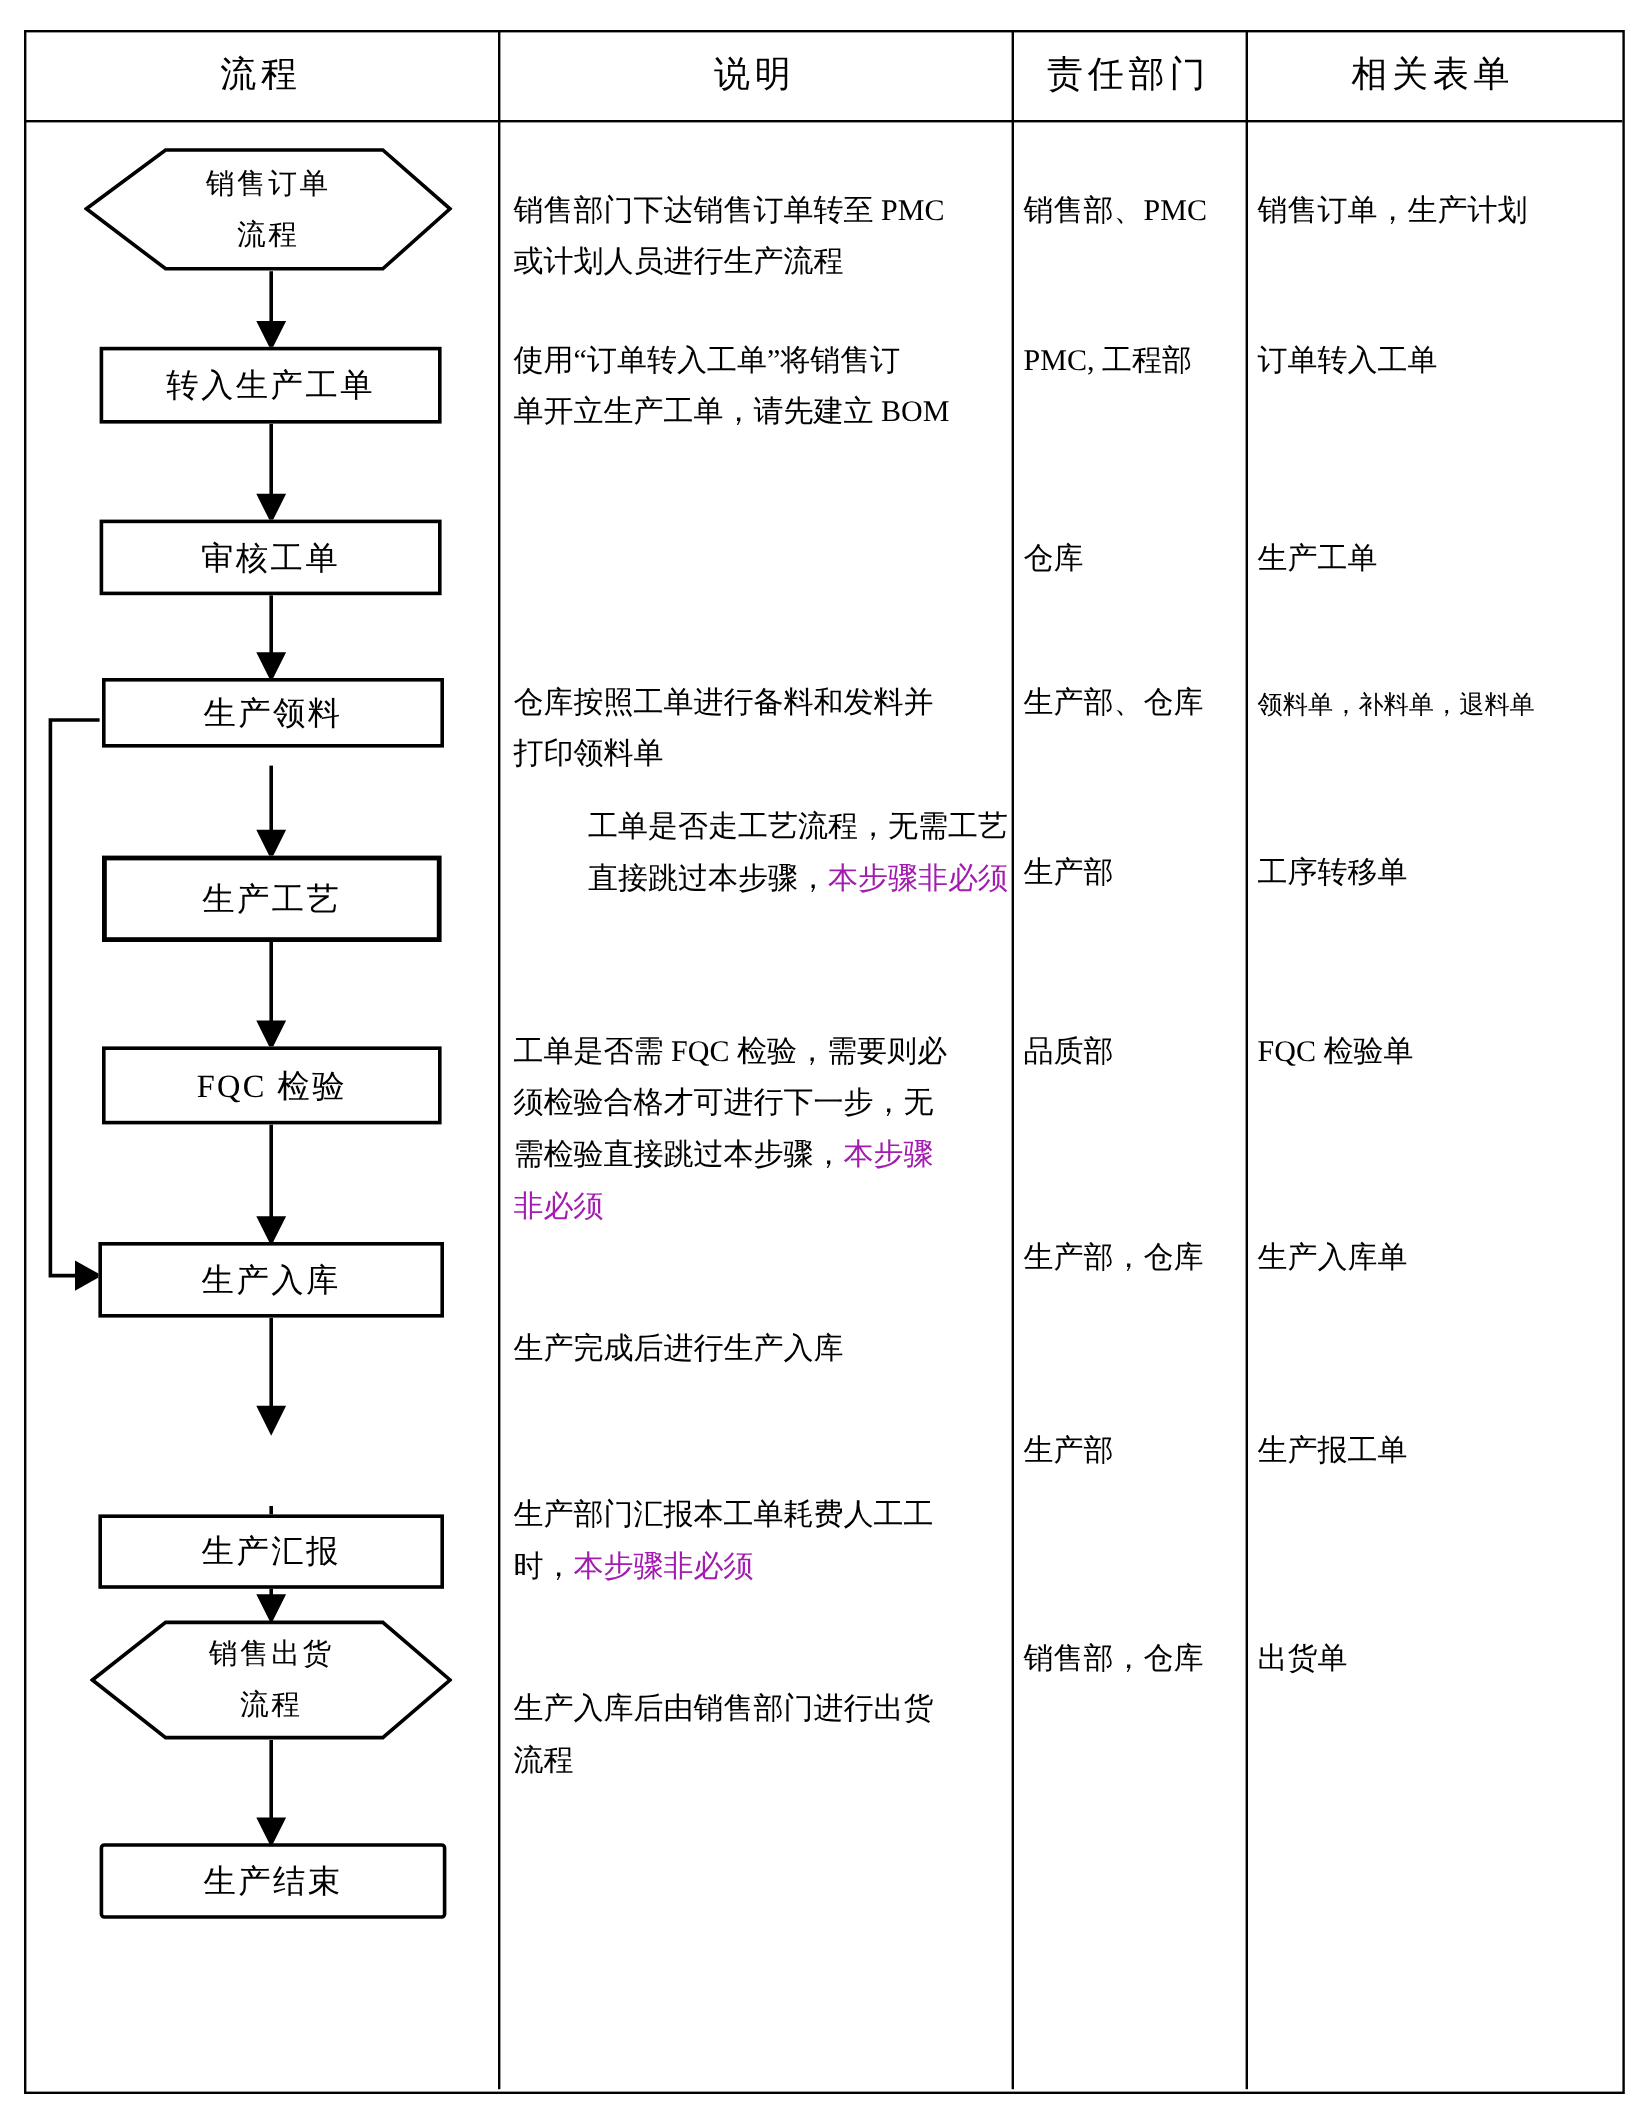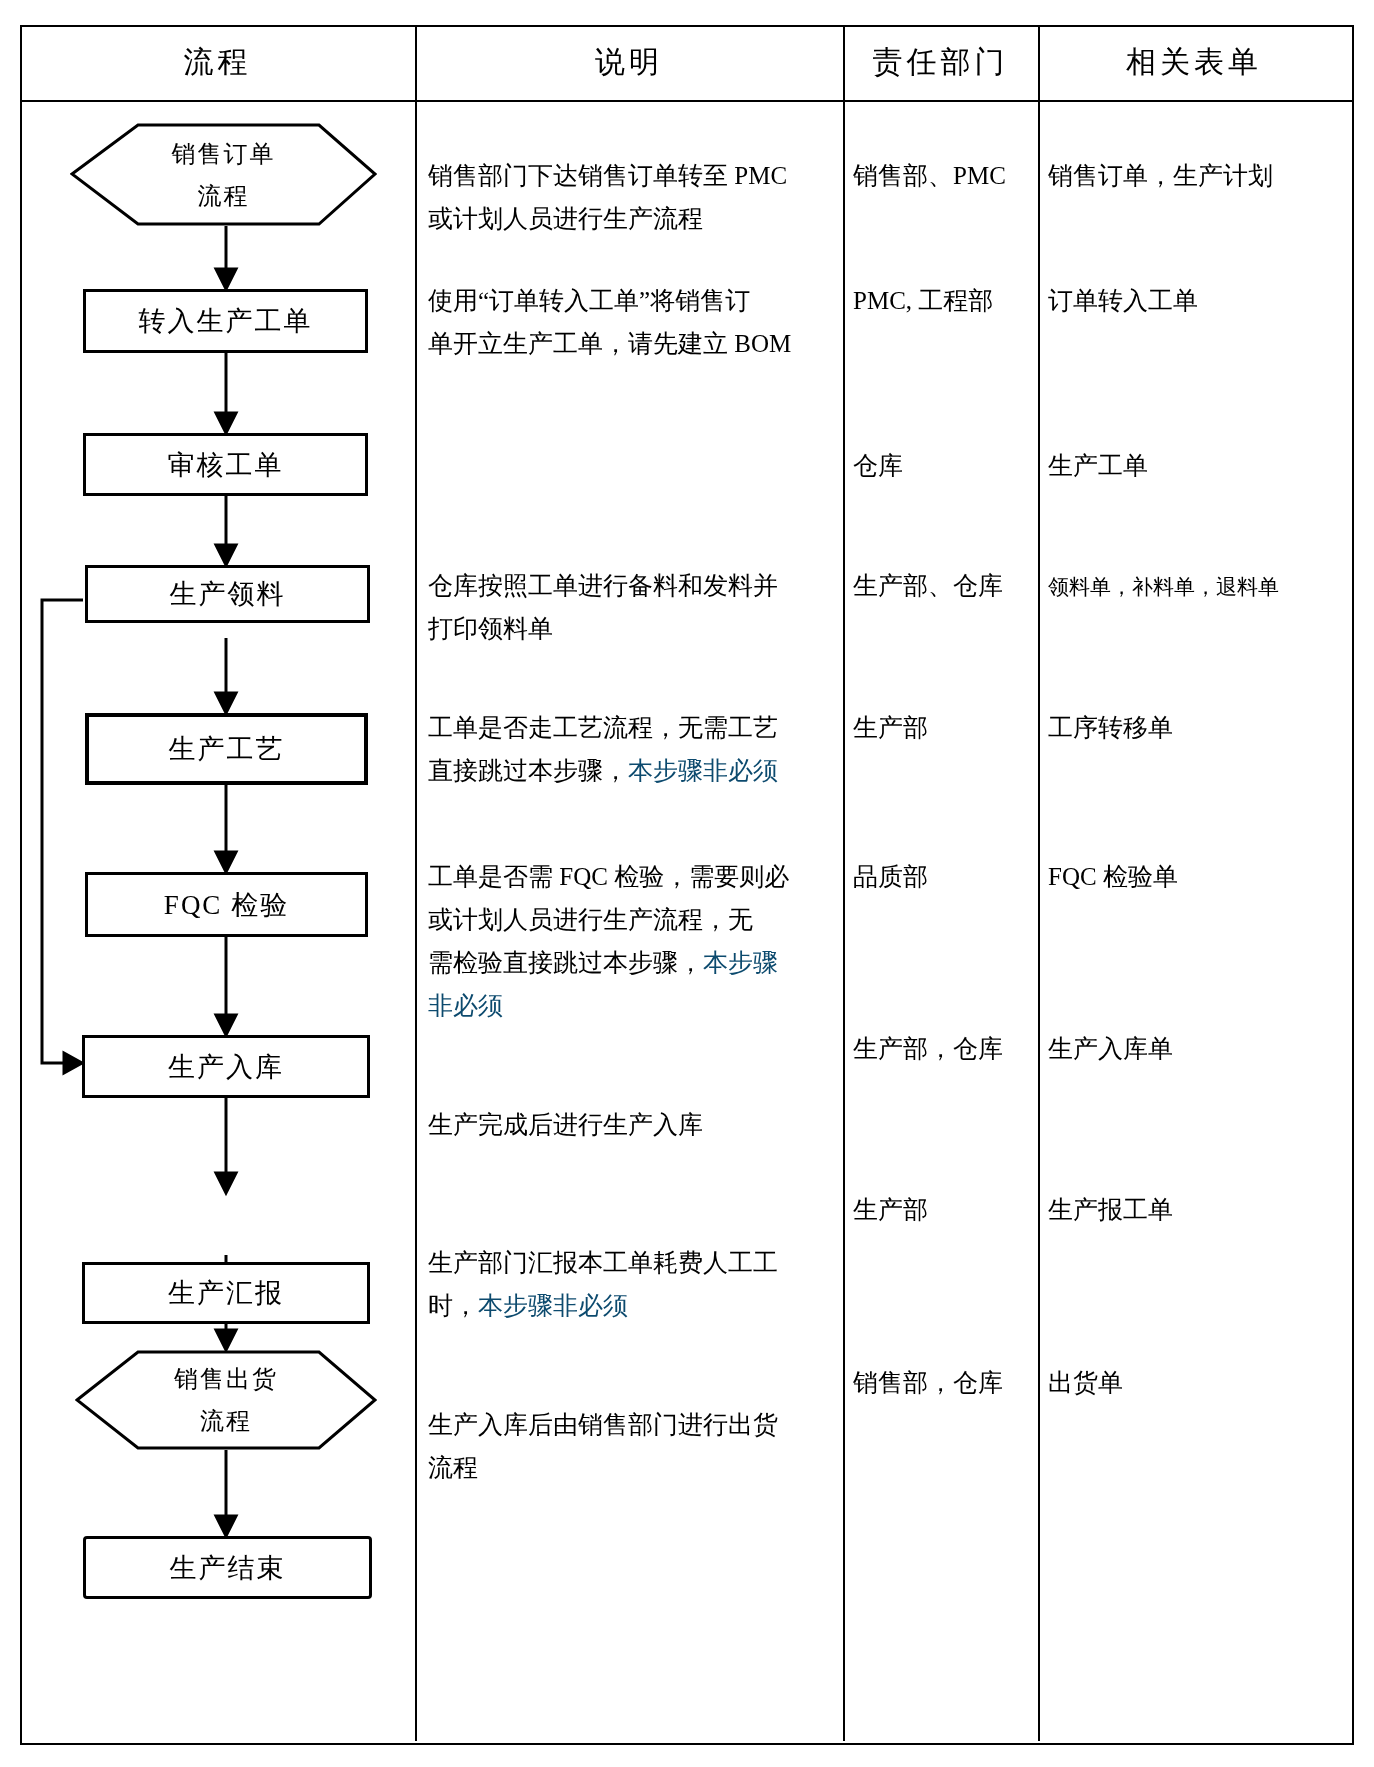--- a/index.html
+++ b/index.html
@@ -22,21 +22,21 @@
   .flow-rect{position:absolute;background:#fff;border:3px solid #000;box-sizing:border-box;
              display:flex;align-items:center;justify-content:center;font-size:27px;letter-spacing:2px;}
   .flow-rect.bold{border-width:4px;}
   .flow-rect.rounded{border-radius:4px;}
   .hexwrap{position:absolute;display:flex;flex-direction:column;align-items:center;justify-content:center;}
   .hexwrap svg{position:absolute;left:0;top:0;}
   .hexwrap .hline1,.hexwrap .hline2{position:relative;z-index:2;font-size:24px;letter-spacing:2px;line-height:42px;}
   
   .txtblock{position:absolute;font-size:25px;line-height:43px;}
   .txtblock .line{white-space:nowrap;}
-  .red{color:#0c4a6e;}
+  .red{color:#a21caf;}
   .small{font-size:21px;}
   .overlay{position:absolute;left:0;top:0;pointer-events:none;}
 </style>
 </head>
 <body>
 
 <div class="canvas">
 
   <div class="frame"></div>
   <div class="vline" style="left:415px;"></div>
@@ -125,27 +125,27 @@
     <div class="line">或计划人员进行生产流程</div>
   </div>
   <div class="txtblock" style="left:428px;top:279px;width:412px;">
     <div class="line">使用“订单转入工单”将销售订</div>
     <div class="line">单开立生产工单，请先建立 BOM</div>
   </div>
   <div class="txtblock" style="left:428px;top:564px;width:412px;">
     <div class="line">仓库按照工单进行备料和发料并</div>
     <div class="line">打印领料单</div>
   </div>
-  <div class="txtblock" style="left:428px;top:706px;width:412px;">
+  <div class="txtblock" style="left:428px;top:668px;width:412px;text-align:right;">
     <div class="line">工单是否走工艺流程，无需工艺</div>
     <div class="line"><span>直接跳过本步骤，</span><span class="red">本步骤非必须</span></div>
   </div>
   <div class="txtblock" style="left:428px;top:855px;width:412px;">
     <div class="line">工单是否需 FQC 检验，需要则必</div>
-    <div class="line">或计划人员进行生产流程，无</div>
+    <div class="line">须检验合格才可进行下一步，无</div>
     <div class="line"><span>需检验直接跳过本步骤，</span><span class="red">本步骤</span></div>
     <div class="line red">非必须</div>
   </div>
   <div class="txtblock" style="left:428px;top:1067px;width:412px;margin-top:36px;">
     <div class="line">生产完成后进行生产入库</div>
   </div>
   <div class="txtblock" style="left:428px;top:1241px;width:412px;">
     <div class="line">生产部门汇报本工单耗费人工工</div>
     <div class="line"><span>时，</span><span class="red">本步骤非必须</span></div>
   </div>

